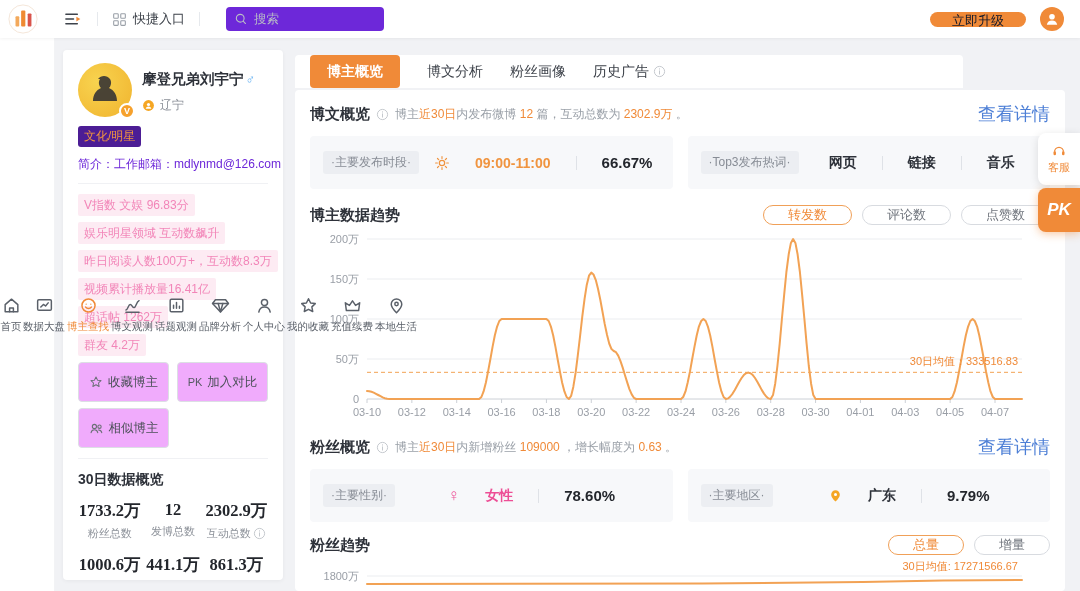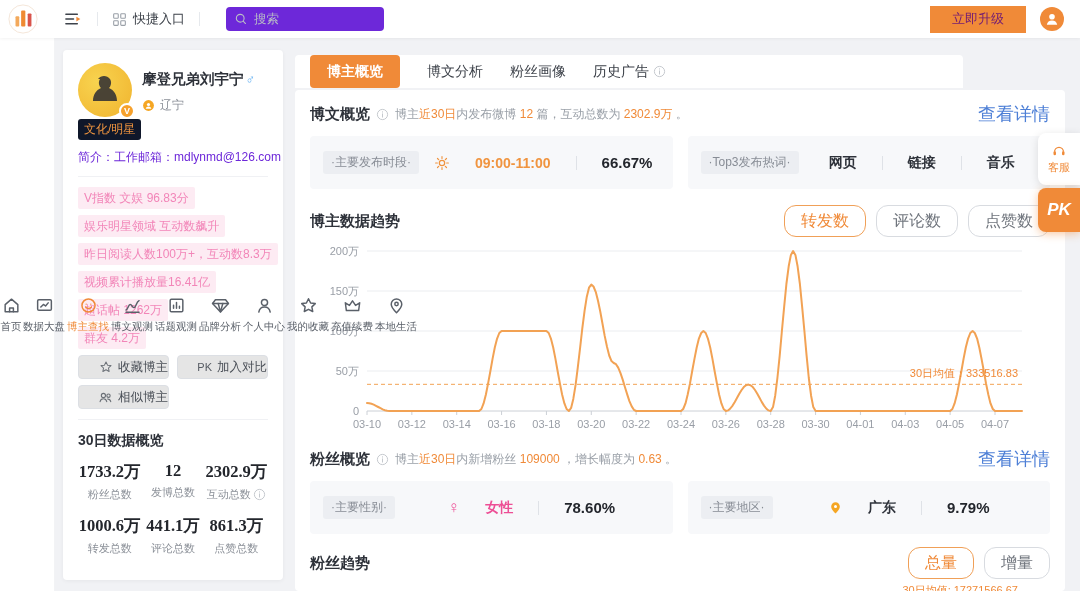--- a/index.html
+++ b/index.html
@@ -16,45 +16,45 @@
   svg{display:block}
   svg text{font-family:"Liberation Sans","DejaVu Sans",sans-serif}
 
   
   .topbar{position:absolute;top:0;left:0;width:1080px;height:38px;background:#fff;display:flex;align-items:center;z-index:30;box-shadow:0 1px 3px rgba(0,0,0,.05)}
   .logo{width:30px;height:30px;margin-left:8px;cursor:pointer}
   .collapse{margin-left:26px;cursor:pointer;display:flex;align-items:center}
   .vdiv{width:1px;height:14px;background:#e6e9ed;margin:0 14px}
   .quick{display:flex;align-items:center;gap:6px;font-size:13px;color:#3d424a;cursor:pointer}
   .search{width:158px;height:24px;background:#6d28d9;border-radius:4px;display:flex;align-items:center;padding:0 8px;gap:6px;color:#b9bdc6;font-size:12.5px;margin-left:12px;cursor:text}
-  .upgrade{margin-left:auto;width:96px;height:27px;background:var(--primary);color:#701a75;border:none;border-radius:0;font-size:13px;cursor:pointer}
+  .upgrade{margin-left:auto;width:96px;height:15px;background:var(--primary);color:#0f172a;border:none;border-radius:8px;font-size:13px;cursor:pointer}
   .avatar-btn{width:24px;height:24px;border-radius:50%;background:var(--primary);margin:0 16px 0 14px;display:flex;align-items:center;justify-content:center;cursor:pointer}
 
   
   .sidebar{position:absolute;top:38px;left:0;width:55px;height:553px;background:#fff;z-index:20;display:flex;flex-direction:row;align-items:center;padding-top:13px;border-right:1px solid #f2f3f5}
   .sb-item{display:flex;flex-direction:column;align-items:center;gap:4px;margin-bottom:13px;color:#5a6069;cursor:pointer}
   .sb-item .sb-label{font-size:11px;white-space:nowrap;transform:scale(.95)}
   .sb-item.active{color:var(--primary)}
 
   
   .profile-card{position:absolute;left:63px;top:50px;width:220px;height:530px;background:#fff;border-radius:4px;box-shadow:0 1px 4px rgba(0,0,0,.05);padding:13px 15px;z-index:10;overflow:hidden}
   .p-head{display:flex;gap:10px}
   .p-avatar{width:54px;height:54px;border-radius:50%;background:radial-gradient(circle at 35% 35%,#f8d34f,#f0b32e);position:relative;flex-shrink:0}
   .p-avatar svg{position:absolute;left:0;top:0}
   .v-badge{position:absolute;right:-3px;bottom:-2px;width:16px;height:16px;background:#f6a12c;border:2px solid #fff;border-radius:50%;color:#fff;font-size:9px;font-weight:bold;display:flex;align-items:center;justify-content:center}
   .p-name{font-size:14.5px;font-weight:bold;color:var(--txt);margin-top:7px;white-space:nowrap}
   .male{color:#6db5f2;font-weight:normal;font-size:13px;margin-left:2px}
   .p-loc{display:flex;align-items:center;gap:5px;font-size:12px;color:var(--gray);margin-top:8px}
-  .cat-tag{display:inline-block;background:#0f172a;color:#f0953f;font-size:12px;padding:2px 6px;border-radius:3px;margin-top:2px}
+  .cat-tag{display:inline-block;background:#4c1d95;color:#f0953f;font-size:12px;padding:2px 6px;border-radius:3px;margin-top:9px}
   .p-bio{font-size:12px;color:#6d28d9;margin-top:9px;white-space:nowrap}
   .hr{height:1px;background:#f0f1f4;margin:10px 0}
   .tag-row{margin-bottom:6px}
   .pink-tag{display:inline-block;background:#fdebf3;color:var(--pink);font-size:12px;padding:2.5px 6px;border-radius:2px;white-space:nowrap}
   .btn-row{display:flex;gap:8px;margin-top:6px}
-  .o-btn{height:24px;flex:1;border:1px solid #dcdfe4;border-radius:4px;background:#e5e5e5;color:#4a4f57;font-size:12.5px;display:flex;align-items:center;justify-content:flex-end;gap:5px;cursor:pointer;white-space:nowrap}
+  .o-btn{height:40px;flex:1;border:1px solid #dcdfe4;border-radius:4px;background:#f0abfc;color:#4a4f57;font-size:12.5px;display:flex;align-items:center;justify-content:center;gap:5px;cursor:pointer;white-space:nowrap}
   .o-btn.half{flex:0 0 calc(50% - 4px)}
   .pk-small{font-size:11px;color:#565b63}
   .ov-title{font-size:14px;font-weight:bold;color:var(--txt);margin-top:12px}
   .stats{display:grid;grid-template-columns:1fr 1fr 1fr;row-gap:13px;margin-top:11px;text-align:center}
   .stat-v{font-family:"Liberation Serif","DejaVu Serif",serif;font-size:16.5px;font-weight:bold;color:#23262c;white-space:nowrap}
   .stat-l{font-size:11px;color:var(--gray);margin-top:4px;display:flex;justify-content:center;align-items:center;gap:2px;white-space:nowrap}
 
   
   .main{position:absolute;left:295px;top:55px;width:770px;height:536px}
   .tabbar{position:absolute;top:0;left:0;width:668px;height:33px;background:#fff;display:flex;align-items:center;border-radius:4px 4px 0 0}
@@ -72,21 +72,21 @@
   .chip{background:#eceef2;color:#878c95;font-size:12px;padding:3px 8px;border-radius:3px;white-space:nowrap}
   .card-group{display:flex;align-items:center;gap:25px;margin:0 auto}
   .time-val{color:#f0943f;font-size:14px;font-weight:600;white-space:nowrap}
   .pct{font-size:15px;font-weight:bold;color:#23262c;white-space:nowrap}
   .mini-div{width:1px;height:14px;background:#dfe2e7}
   .word{font-size:14px;font-weight:bold;color:var(--txt);white-space:nowrap}
   .female-sym{color:#ed4e95;font-size:17px;font-weight:bold;line-height:1}
   .gender-val{color:#ed4e95;font-size:14px;font-weight:700}
   .region-val{font-size:14px;font-weight:bold;color:var(--txt)}
   .pills{margin-left:auto;display:flex;gap:10px}
-  .pill{height:32px;padding:0 16px;border-radius:12px;border:1px solid #d8dbe0;color:#70757d;font-size:16px;display:flex;align-items:center;cursor:pointer;background:#fff;white-space:nowrap}
+  .pill{height:20px;padding:0 24px;border-radius:12px;border:1px solid #d8dbe0;color:#70757d;font-size:13px;display:flex;align-items:center;cursor:pointer;background:#fff;white-space:nowrap}
   .pill.active{border-color:#f0a058;color:var(--primary)}
   .chartbox{margin:2px 0 0 8px}
 
   
   .svc{position:absolute;right:0;top:133px;width:42px;height:52px;background:#fff;border-radius:8px 0 0 8px;box-shadow:0 2px 10px rgba(0,0,0,.12);display:flex;flex-direction:column;align-items:center;justify-content:center;gap:2px;z-index:40;color:var(--primary);font-size:11px;cursor:pointer}
   .pkf{position:absolute;right:0;top:188px;width:42px;height:44px;background:var(--primary);border-radius:8px 0 0 8px;color:#fff;font-weight:bold;font-style:italic;font-size:17px;display:flex;align-items:center;justify-content:center;z-index:40;cursor:pointer;box-shadow:0 2px 8px rgba(240,138,56,.45)}
   .i-ic{display:inline-flex;align-items:center}
 </style>
 </head>
 <body>

